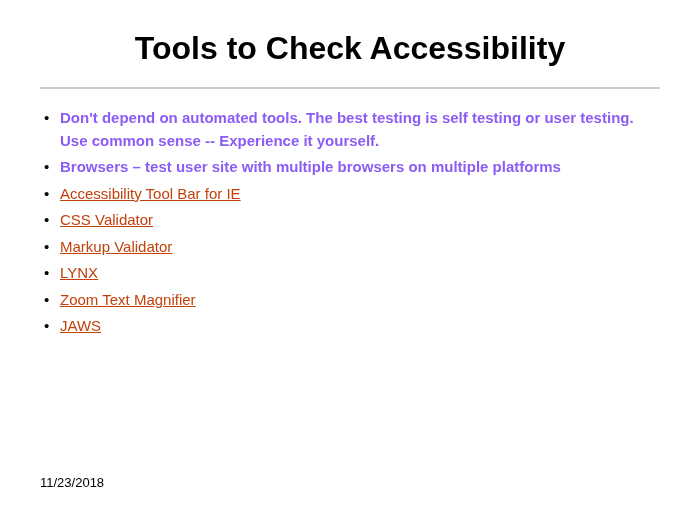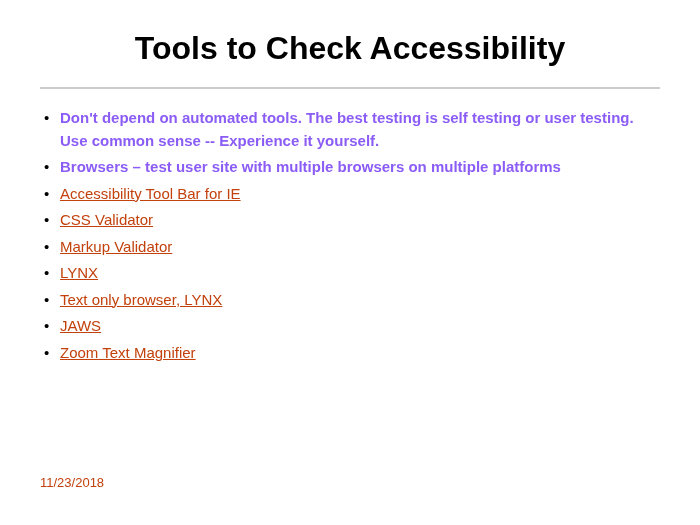--- a/index.html
+++ b/index.html
@@ -73,21 +73,21 @@
     .link-item {
       color: #c2410c;
       text-decoration: underline;
       cursor: pointer;
     }
 
     .footer {
       margin-top: auto;
       padding-top: 10px;
       font-size: 13px;
-      color: #c2410c;
+      color: #000000;
     }
   </style>
 </head>
 <body>
 
 <div class="slide">
   <div class="slide-title">Tools to Check Accessibility</div>
 
   <div class="content">
     <ul>
@@ -103,27 +103,24 @@
       <li>
         <a class="link-item">CSS Validator</a>
       </li>
       <li>
         <a class="link-item">Markup Validator</a>
       </li>
       <li>
         <a class="link-item">LYNX</a>
       </li>
       <li>
-        <a class="link-item">Text only browser, LYNX</a>
+        <a class="link-item">Zoom Text Magnifier</a>
       </li>
       <li>
         <a class="link-item">JAWS</a>
-      </li>
-      <li>
-        <a class="link-item">Zoom Text Magnifier</a>
       </li>
     </ul>
   </div>
 
   <div class="footer">
     <span>11/23/2018</span>
   </div>
 </div>
 
 </body></html>

